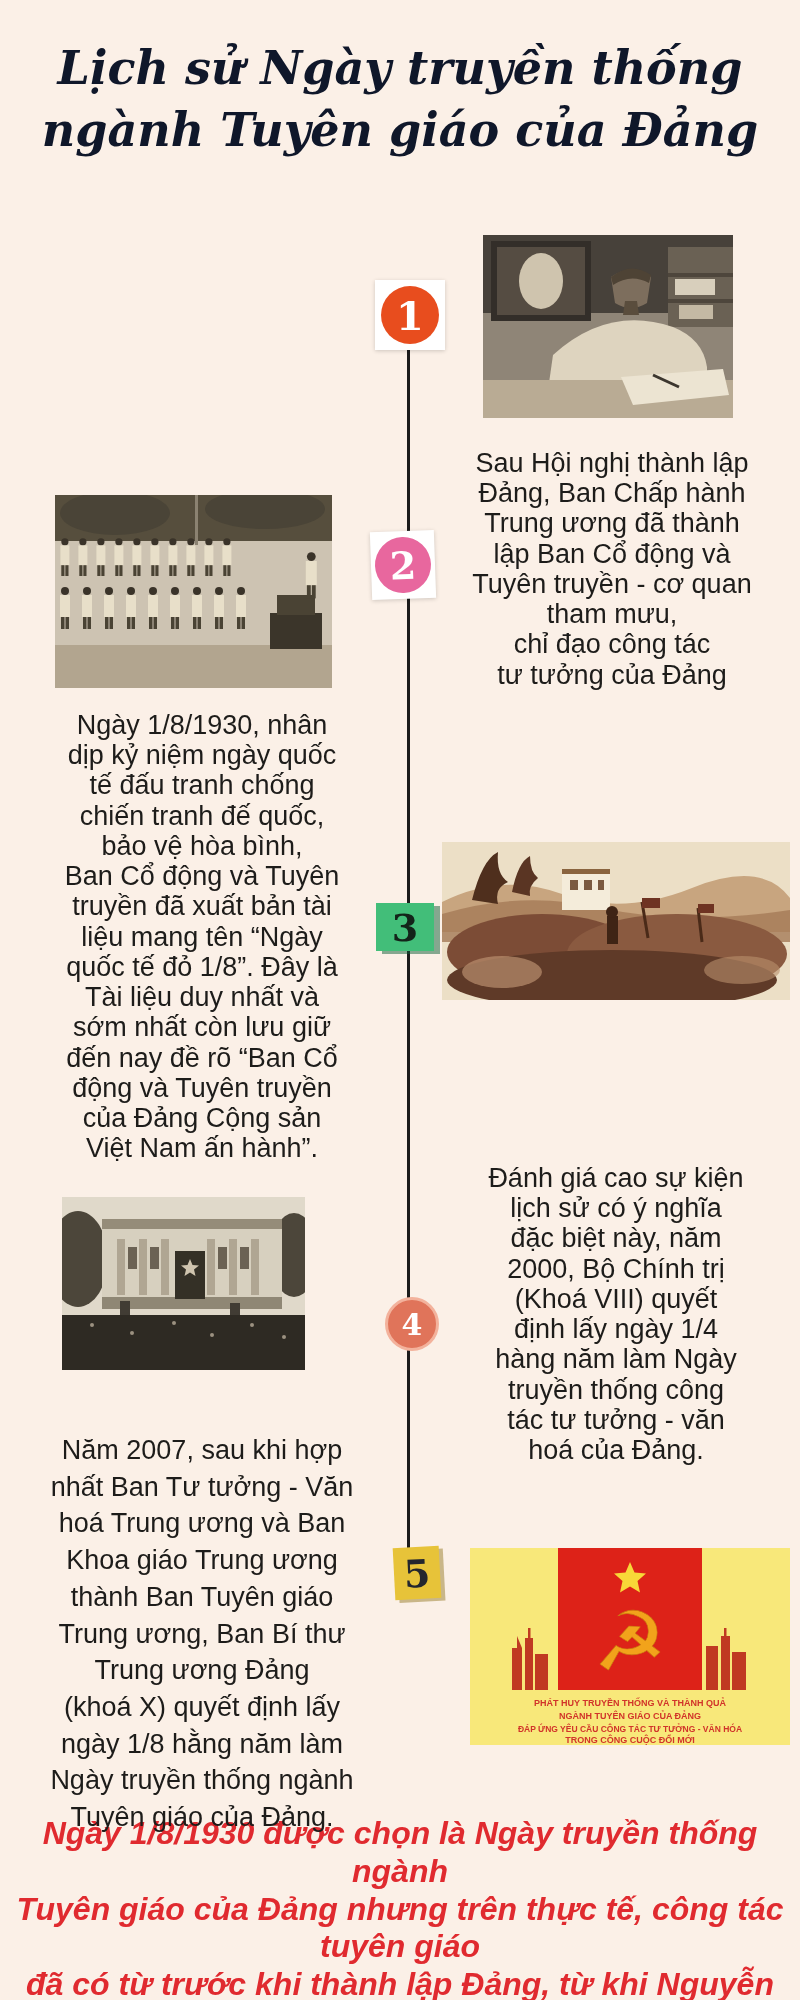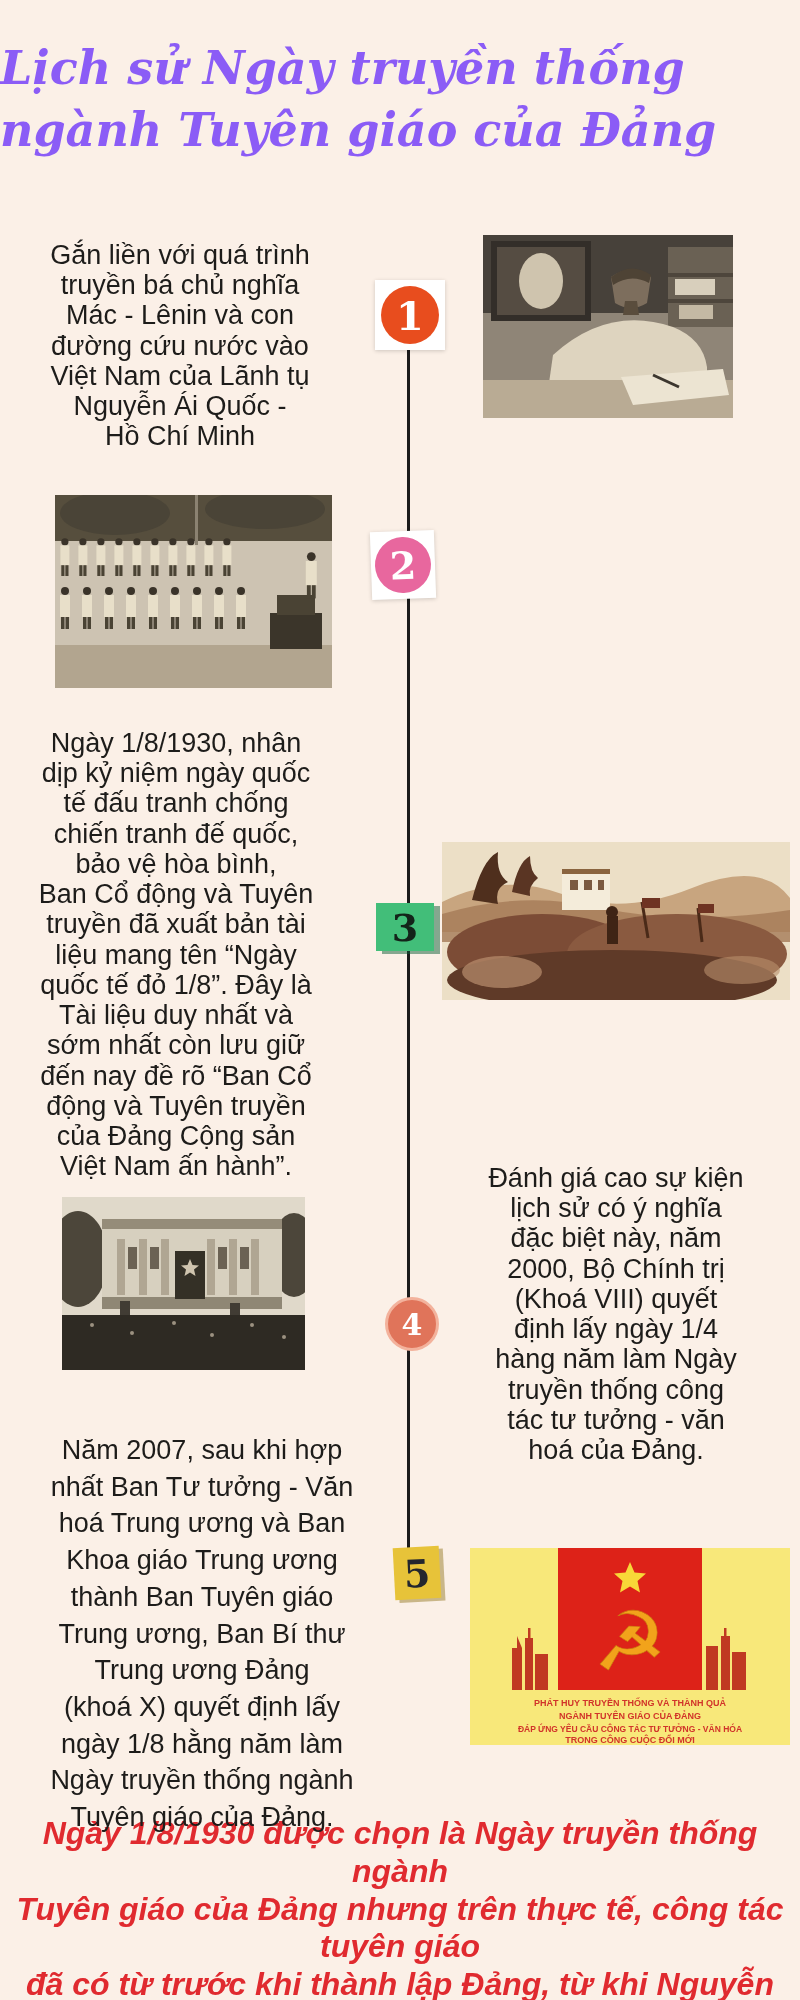--- a/index.html
+++ b/index.html
@@ -6,38 +6,39 @@
   .page{
     position:relative;
     width:800px;height:2000px;
     background:#FBF0E7;
     overflow:hidden;
     font-family:"Liberation Sans", sans-serif;
     color:#1d1c1a;
   }
   .title{
     position:absolute;left:0;top:38px;width:800px;margin:0;
+    text-align:center;
     font-family:"DejaVu Serif", serif;
     font-style:italic;font-weight:bold;
     font-size:46px;line-height:1.34;
-    white-space:pre-line;color:#8b5cf6;
+    white-space:pre-line;color:#0f172a;
   }
   .timeline-line{
     position:absolute;left:407px;top:314px;width:3px;height:1258px;
     background:#1b1b1b;z-index:1;
   }
   .step-text{
     position:absolute;
     font-size:27px;line-height:1.12;
     text-align:center;white-space:pre-line;
     color:#1d1c1a;z-index:2;
   }
   .s1-text{left:5px;top:240px;width:350px;}
   .s2-text{left:428px;top:448px;width:368px;}
-  .s3-text{left:0px;top:728px;width:352px;}
+  .s3-text{left:0px;top:710px;width:352px;padding-left:26px;}
   .s4-text{left:448px;top:1163px;width:336px;}
   .s5-text{left:0px;top:1432px;width:404px;line-height:1.36;}
   .photo{position:absolute;z-index:2;}
   .photo svg{display:block;}
   .p1{left:483px;top:235px;width:250px;height:183px;}
   .p2{left:55px;top:495px;width:277px;height:193px;}
   .p3{left:442px;top:842px;width:348px;height:158px;}
   .p4{left:62px;top:1197px;width:243px;height:173px;}
   .p5{left:470px;top:1548px;width:320px;height:197px;}
   .badge{position:absolute;z-index:3;display:flex;align-items:center;justify-content:center;
@@ -66,27 +67,20 @@
 </head>
 <body>
 
 <div class="page">
 
   <h1 class="title">Lịch sử Ngày truyền thống
 ngành Tuyên giáo của Đảng</h1>
 
   <div class="timeline-line"></div>
 
-  <div class="step-text s1-text">Gắn liền với quá trình
-truyền bá chủ nghĩa
-Mác - Lênin và con
-đường cứu nước vào
-Việt Nam của Lãnh tụ
-Nguyễn Ái Quốc -
-Hồ Chí Minh</div>
   <div class="badge badge-sq b1">
     <span class="c1">1</span>
   </div>
   <div class="photo p1">
     <svg width="250" height="183" viewBox="0 0 250 183">
       <rect width="250" height="183" fill="#8f8577"></rect>
       <rect x="0" y="0" width="250" height="78" fill="#47413a"></rect>
       <rect x="8" y="6" width="100" height="80" fill="#332e29"></rect>
       <rect x="14" y="12" width="88" height="68" fill="#554c42"></rect>
       <ellipse cx="58" cy="46" rx="22" ry="28" fill="#cfc4ae"></ellipse>
@@ -141,20 +135,28 @@
       <use href="#pfig" x="159" y="92"></use>
       <use href="#pfig" x="181" y="92"></use>
       <rect x="215" y="118" width="52" height="36" fill="#3b352a"></rect>
       <rect x="222" y="100" width="38" height="20" fill="#4a4334"></rect>
       <use href="#pfig" x="228" y="52" transform="scale(1.1)"></use>
     </svg>
   </div>
   <div class="badge badge-sq b2">
     <span class="c2">2</span>
   </div>
+  <div class="step-text s2-text">Sau Hội nghị thành lập
+Đảng, Ban Chấp hành
+Trung ương đã thành
+lập Ban Cổ động và
+Tuyên truyền - cơ quan
+tham mưu,
+chỉ đạo công tác
+tư tưởng của Đảng</div>
 
   <div class="step-text s3-text">Ngày 1/8/1930, nhân
 dịp kỷ niệm ngày quốc
 tế đấu tranh chống
 chiến tranh đế quốc,
 bảo vệ hòa bình,
 Ban Cổ động và Tuyên
 truyền đã xuất bản tài
 liệu mang tên “Ngày
 quốc tế đỏ 1/8”. Đây là

